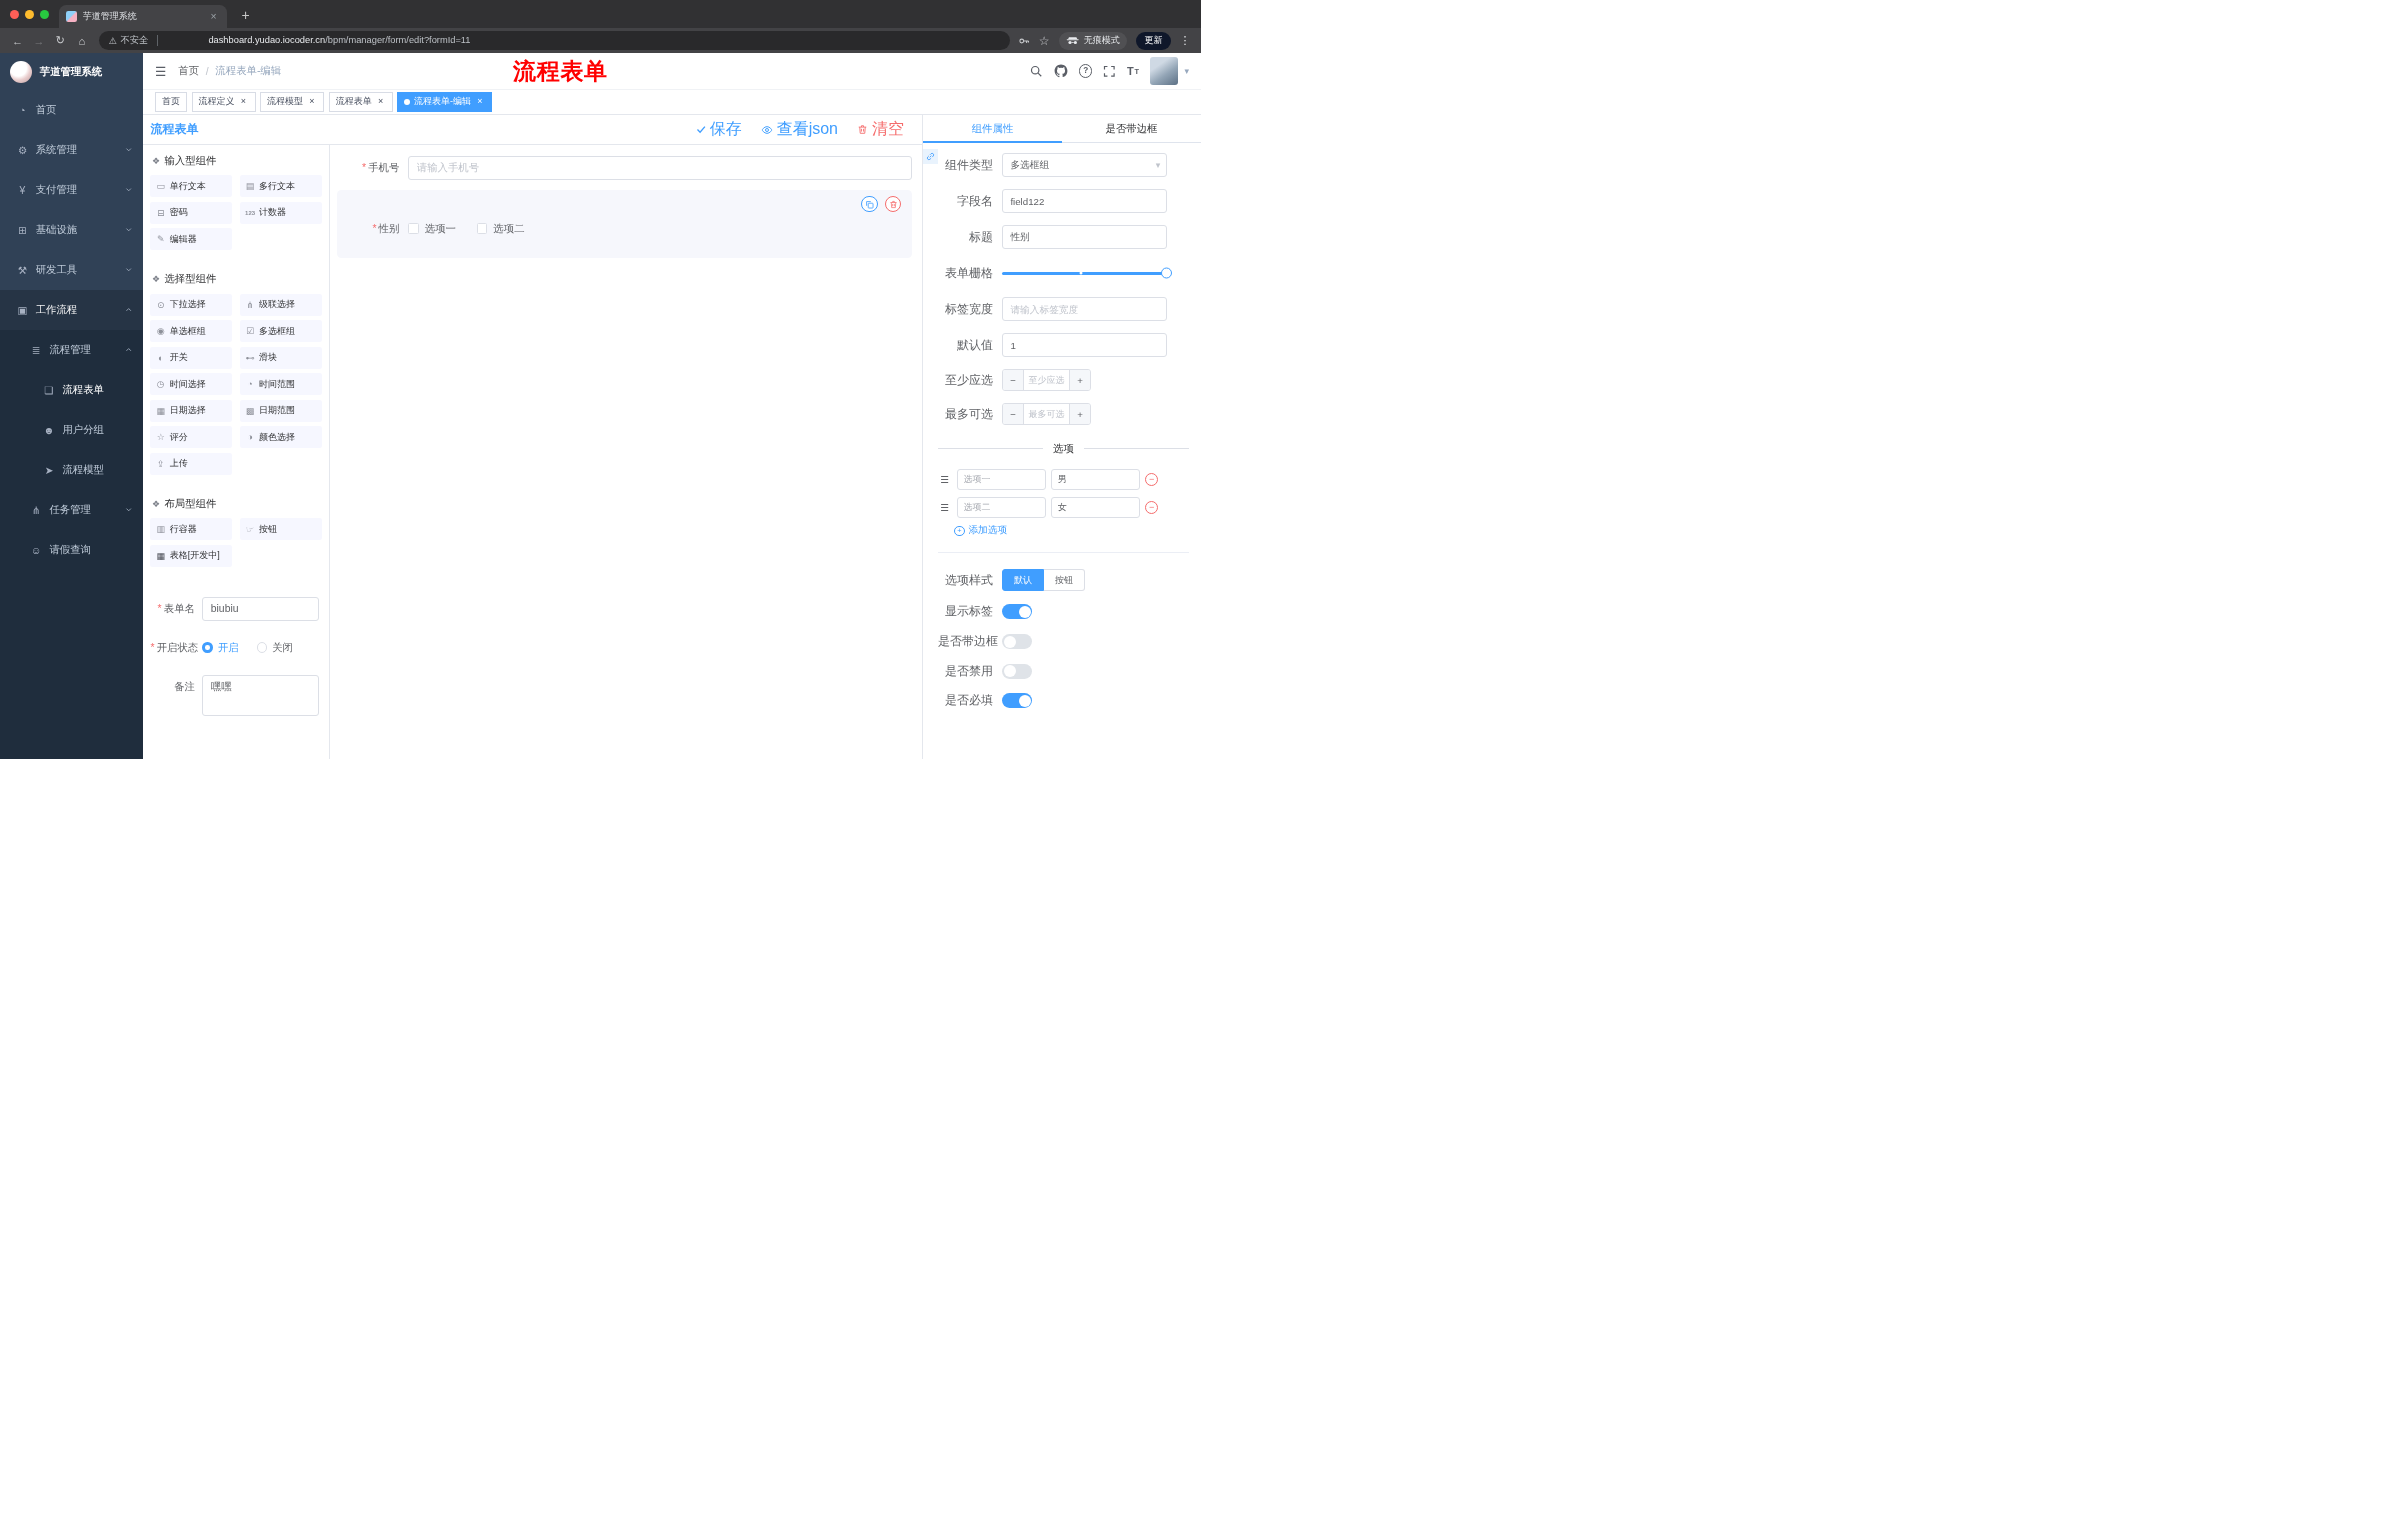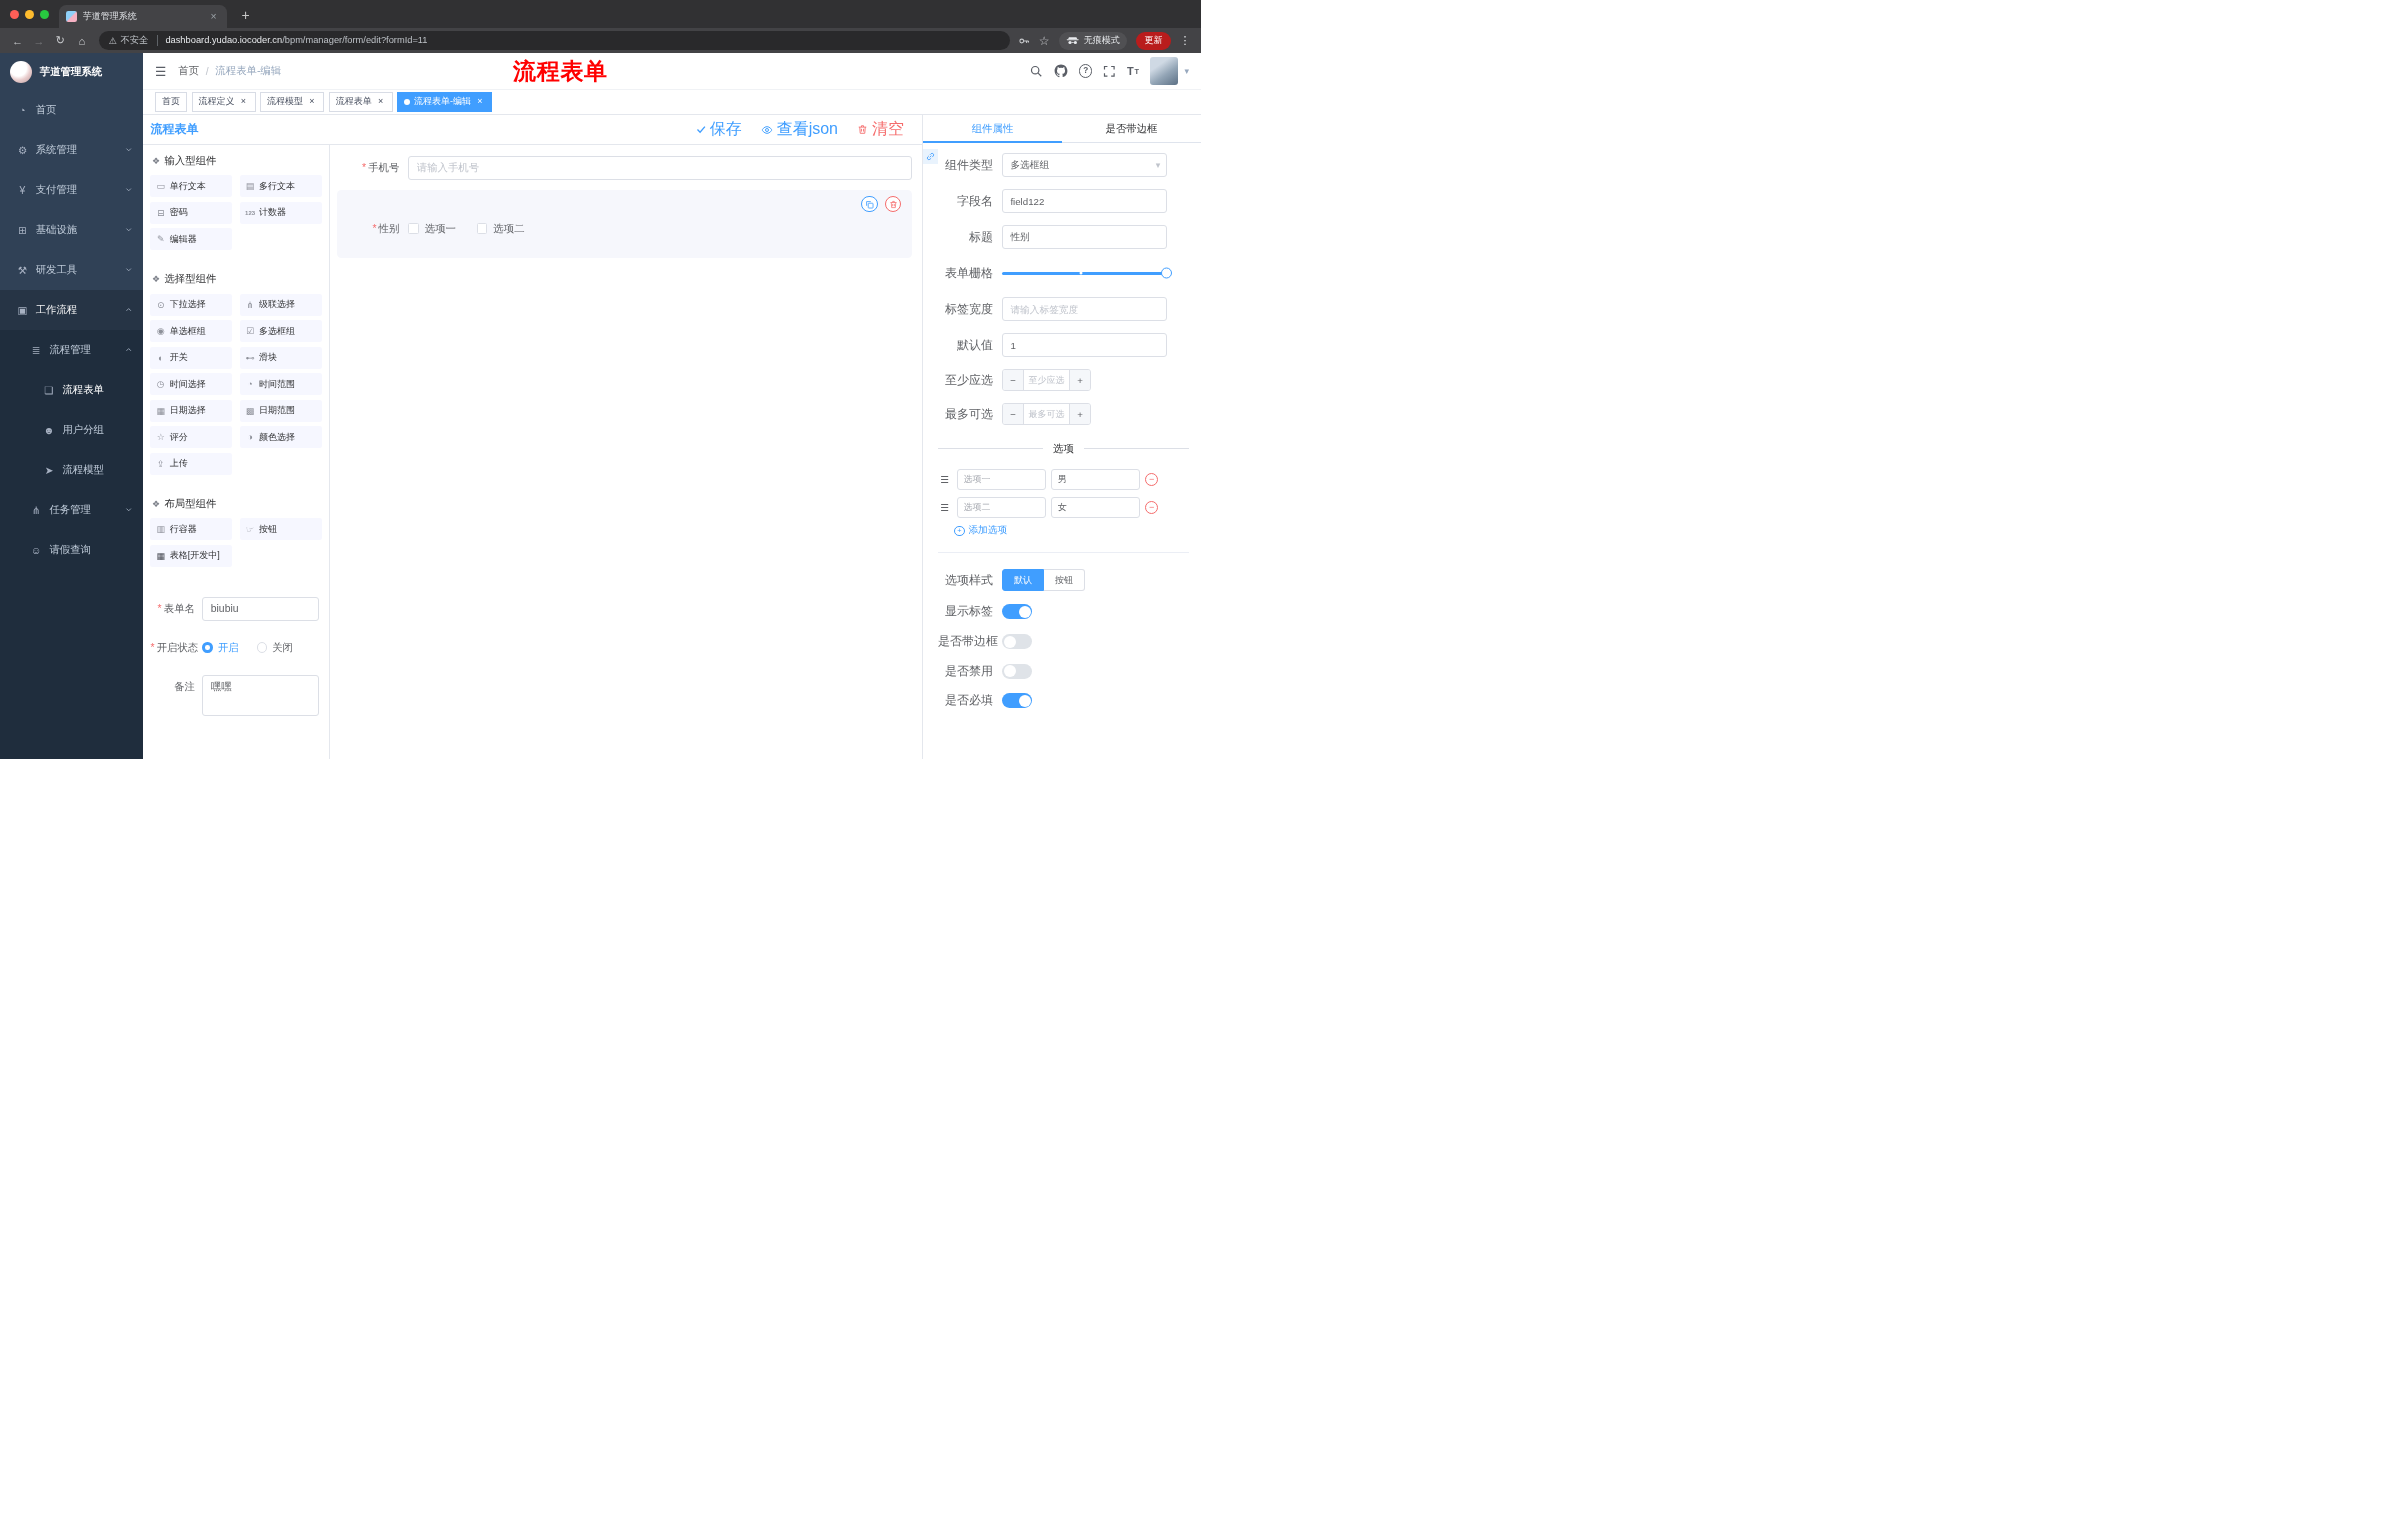--- a/index.html
+++ b/index.html
@@ -26,27 +26,27 @@
             display:flex; align-items:center; justify-content:center; }
 
   .btoolbar { height:25px; background:#434346; display:flex; align-items:center; padding:0 7.4px; gap:1.5px; flex:none; }
   .nav-ic { width:20px; height:20px; border-radius:50%; display:flex; align-items:center; justify-content:center;
             color:#c9cbce; font-size:11px; flex:none; }
   .nav-ic.disabled { color:#797a7d; }
   .urlbar { flex:1; height:19.3px; background:#29292b; border-radius:9.7px; margin:0 6px; display:flex;
             align-items:center; padding:0 9px; font-size:9.3px; color:#dfe1e5; gap:4.5px; min-width:0; }
   .sec-group { display:flex; align-items:center; gap:3.7px; color:#bdc1c6; flex:none; }
   .url-divider { width:0.7px; height:10.4px; background:#5f6368; margin:0 3.7px; flex:none; }
-  .url-text { white-space:nowrap; overflow:hidden; }
+  .url-text { white-space:nowrap; overflow:hidden;margin-left:43px; }
   .url-host { color:#e8eaed; }
   .url-path { color:#bdc1c6; }
   .browser-right { display:flex; align-items:center; gap:9px; color:#c9cbce; flex:none; padding-right:3px; }
   .incog { height:18px; background:#505053; border-radius:9px; display:flex; align-items:center; gap:4.5px;
            padding:0 7.4px; color:#e8eaed; font-size:9px; }
-  .update-pill { height:18px; background:#b91c1c; border-radius:9px; padding:0 8.2px; display:flex;
+  .update-pill { height:18px; background:#0f172a; border-radius:9px; padding:0 8.2px; display:flex;
                  align-items:center; color:#fff; font-size:9px; }
   .menu-dots { color:#e8eaed; font-size:11px; }
 
   
   .app { flex:1; display:flex; min-height:0; }
 
   .sidebar { width:143px; background:#304156; color:#bfcbd9; flex:none; display:flex; flex-direction:column; font-size:10.4px; }
   .logo-row { height:37px; display:flex; align-items:center; gap:7.4px; padding-left:10.4px; flex:none; }
   .logo-avatar { width:22px; height:22px; border-radius:50%; flex:none;
                  background:radial-gradient(circle at 38% 32%, #ffffff 0 40%, #e9cdcd 60%, #b99a9a 100%); }

